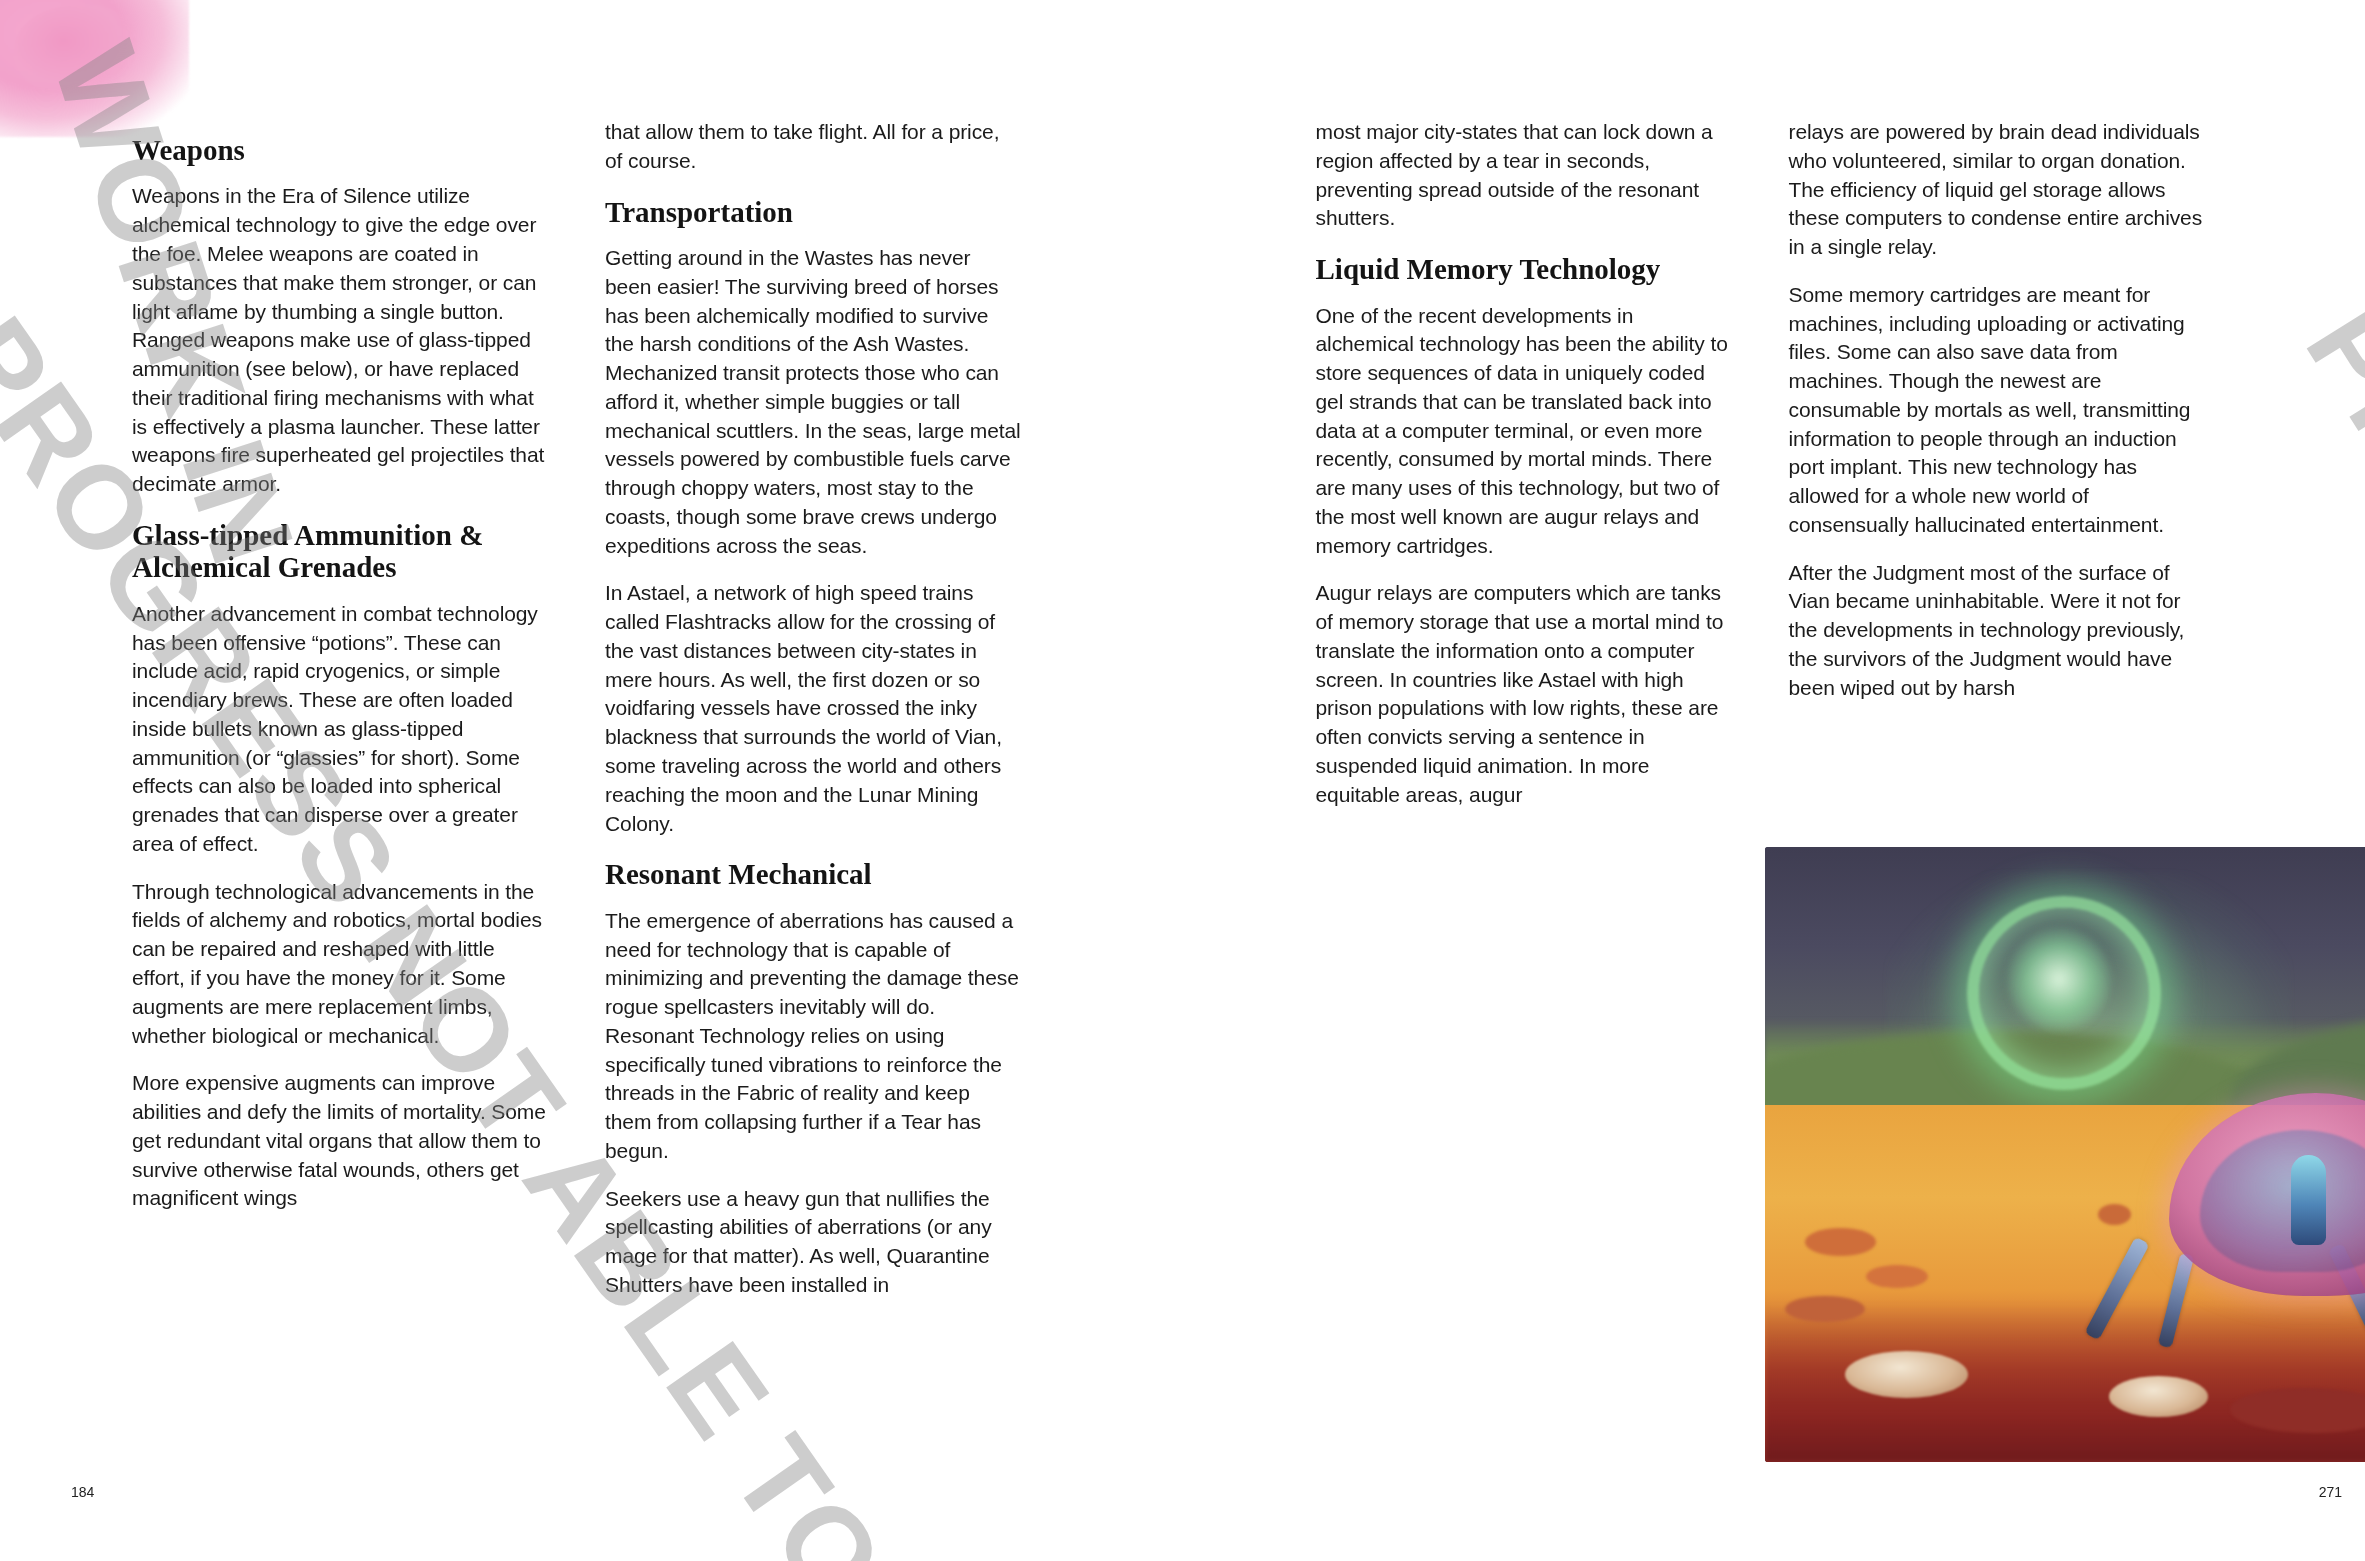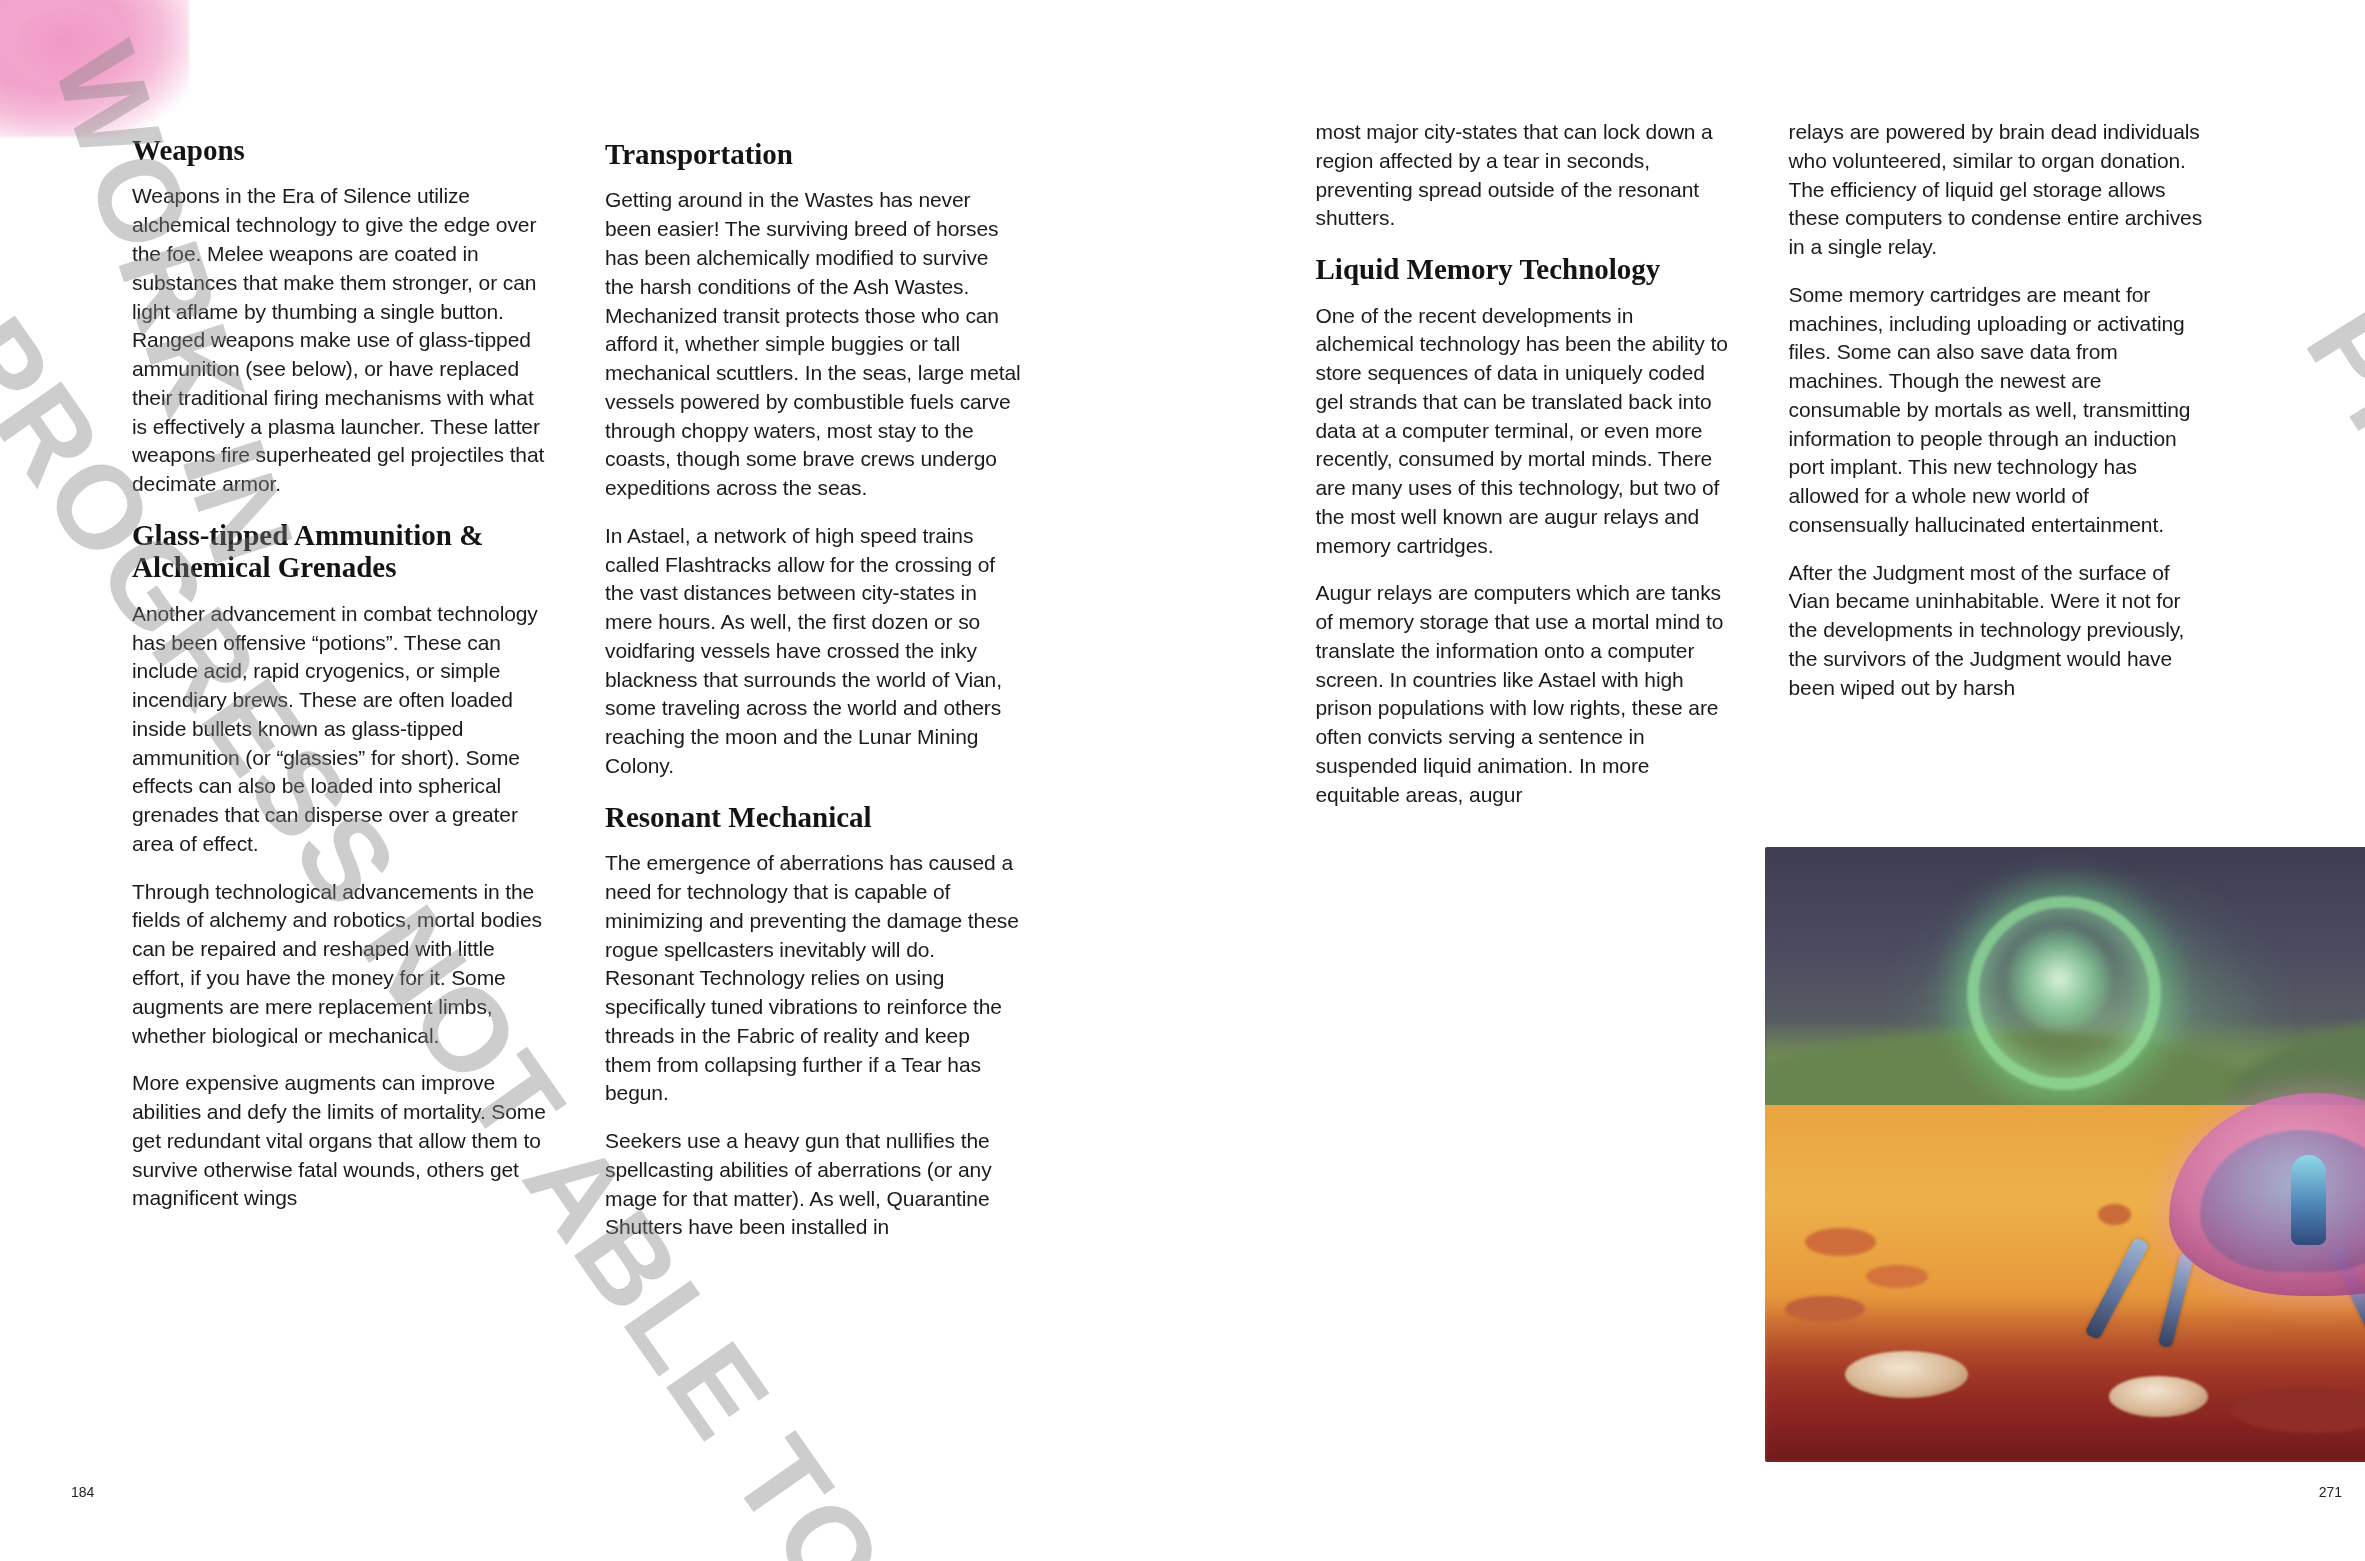--- a/index.html
+++ b/index.html
@@ -287,20 +287,21 @@
       <div class="col">
         <h2 class="head tight">Weapons</h2>
         <p class="body">Weapons in the Era of Silence utilize alchemical technology to give the edge over the foe. Melee weapons are coated in substances that make them stronger, or can light aflame by thumbing a single button. Ranged weapons make use of glass-tipped ammunition (see below), or have replaced their traditional firing mechanisms with what is effectively a plasma launcher. These latter weapons fire superheated gel projectiles that decimate armor.</p>
         <h2 class="head spaced">Glass-tipped Ammunition &amp; Alchemical Grenades</h2>
         <p class="body">Another advancement in combat technology has been offensive “potions”. These can include acid, rapid cryogenics, or simple incendiary brews. These are often loaded inside bullets known as glass-tipped ammunition (or “glassies” for short). Some effects can also be loaded into spherical grenades that can disperse over a greater area of effect.</p>
         <p class="body">Through technological advancements in the fields of alchemy and robotics, mortal bodies can be repaired and reshaped with little effort, if you have the money for it. Some augments are mere replacement limbs, whether biological or mechanical.</p>
         <p class="body">More expensive augments can improve abilities and defy the limits of mortality. Some get redundant vital organs that allow them to survive otherwise fatal wounds, others get magnificent wings</p>
       </div>
 
       <div class="col">
+        <p class="body">that allow them to take flight. All for a price, of course.</p>
         <h2 class="head spaced">Transportation</h2>
         <p class="body">Getting around in the Wastes has never been easier! The surviving breed of horses has been alchemically modified to survive the harsh conditions of the Ash Wastes. Mechanized transit protects those who can afford it, whether simple buggies or tall mechanical scuttlers. In the seas, large metal vessels powered by combustible fuels carve through choppy waters, most stay to the coasts, though some brave crews undergo expeditions across the seas.</p>
         <p class="body">In Astael, a network of high speed trains called Flashtracks allow for the crossing of the vast distances between city-states in mere hours. As well, the first dozen or so voidfaring vessels have crossed the inky blackness that surrounds the world of Vian, some traveling across the world and others reaching the moon and the Lunar Mining Colony.</p>
         <h2 class="head spaced">Resonant Mechanical</h2>
         <p class="body">The emergence of aberrations has caused a need for technology that is capable of minimizing and preventing the damage these rogue spellcasters inevitably will do. Resonant Technology relies on using specifically tuned vibrations to reinforce the threads in the Fabric of reality and keep them from collapsing further if a Tear has begun.</p>
         <p class="body">Seekers use a heavy gun that nullifies the spellcasting abilities of aberrations (or any mage for that matter). As well, Quarantine Shutters have been installed in</p>
       </div>
 
     </div>
 

